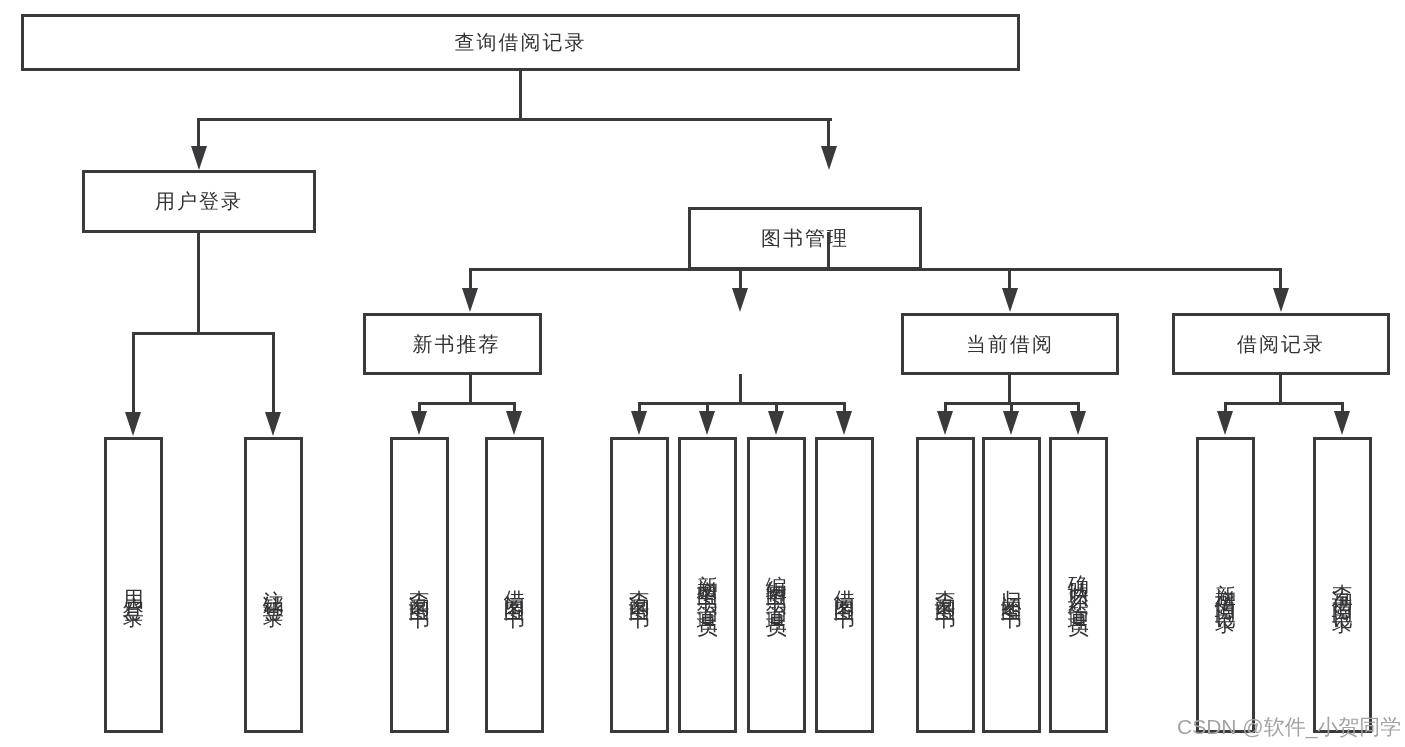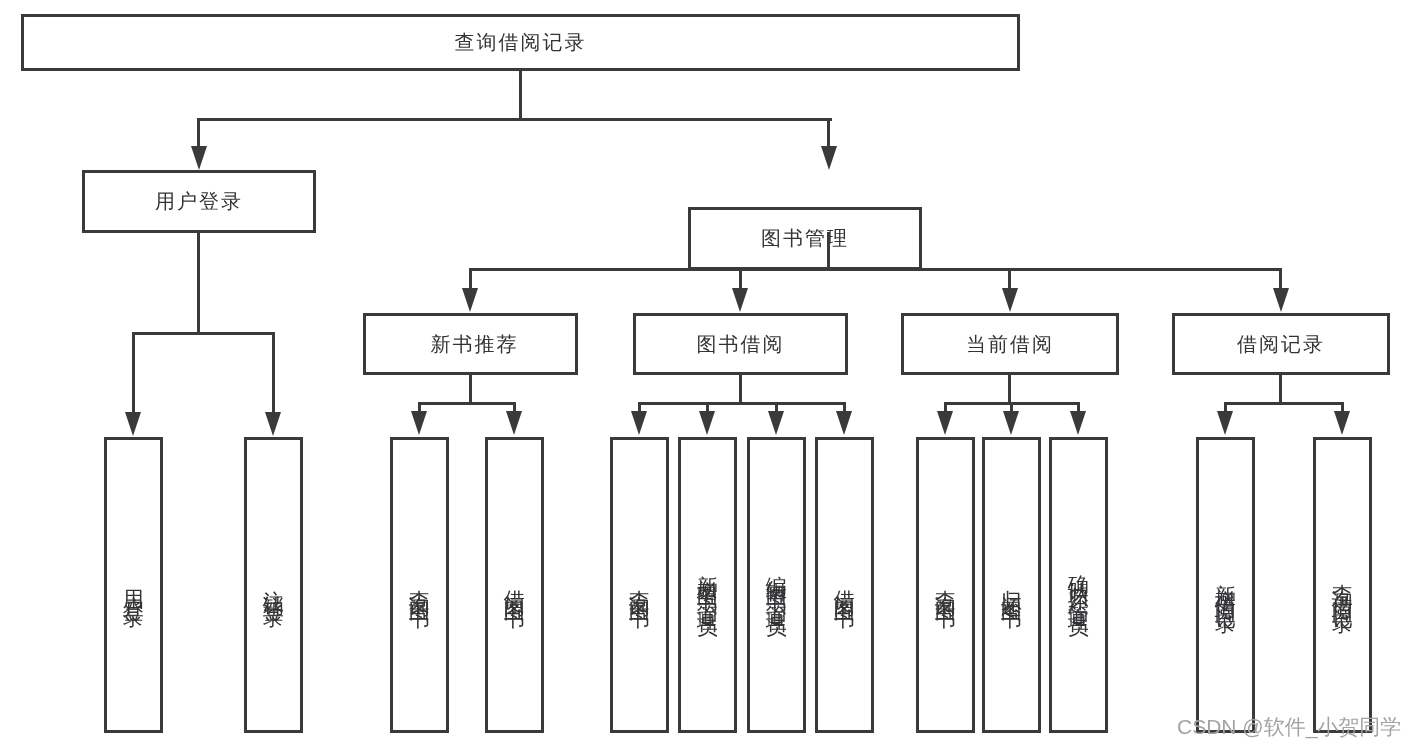--- a/index.html
+++ b/index.html
@@ -71,22 +71,21 @@
   <div class="hline" style="left:469px;top:268px;width:813px;"></div>
   <div class="vline" style="left:469px;top:268px;height:22px;"></div>
   <div class="arrow" style="left:462px;top:288px;"></div>
   <div class="vline" style="left:739px;top:268px;height:22px;"></div>
   <div class="arrow" style="left:732px;top:288px;"></div>
   <div class="vline" style="left:1008px;top:268px;height:22px;"></div>
   <div class="arrow" style="left:1002px;top:288px;"></div>
   <div class="vline" style="left:1279px;top:268px;height:22px;"></div>
   <div class="arrow" style="left:1273px;top:288px;"></div>
 
-  <div class="box" style="left:363px;top:313px;width:215px;height:62px;padding-left:8px;">新书推荐</div>
-  <div class="box" style="left:633px;top:313px;width:215px;height:62px;">图书借阅</div>
+  <div class="box" style="left:363px;top:313px;width:179px;height:62px;padding-left:8px;">新书推荐</div>
   <div class="box" style="left:901px;top:313px;width:218px;height:62px;">当前借阅</div>
   <div class="box" style="left:1172px;top:313px;width:218px;height:62px;">借阅记录</div>
 
   <div class="vline" style="left:469px;top:374px;height:30px;"></div>
   <div class="hline" style="left:418px;top:402px;width:98px;"></div>
   <div class="vline" style="left:418px;top:402px;height:10px;"></div>
   <div class="arrow" style="left:411px;top:411px;"></div>
   <div class="vline" style="left:513px;top:402px;height:10px;"></div>
   <div class="arrow" style="left:506px;top:411px;"></div>
 

